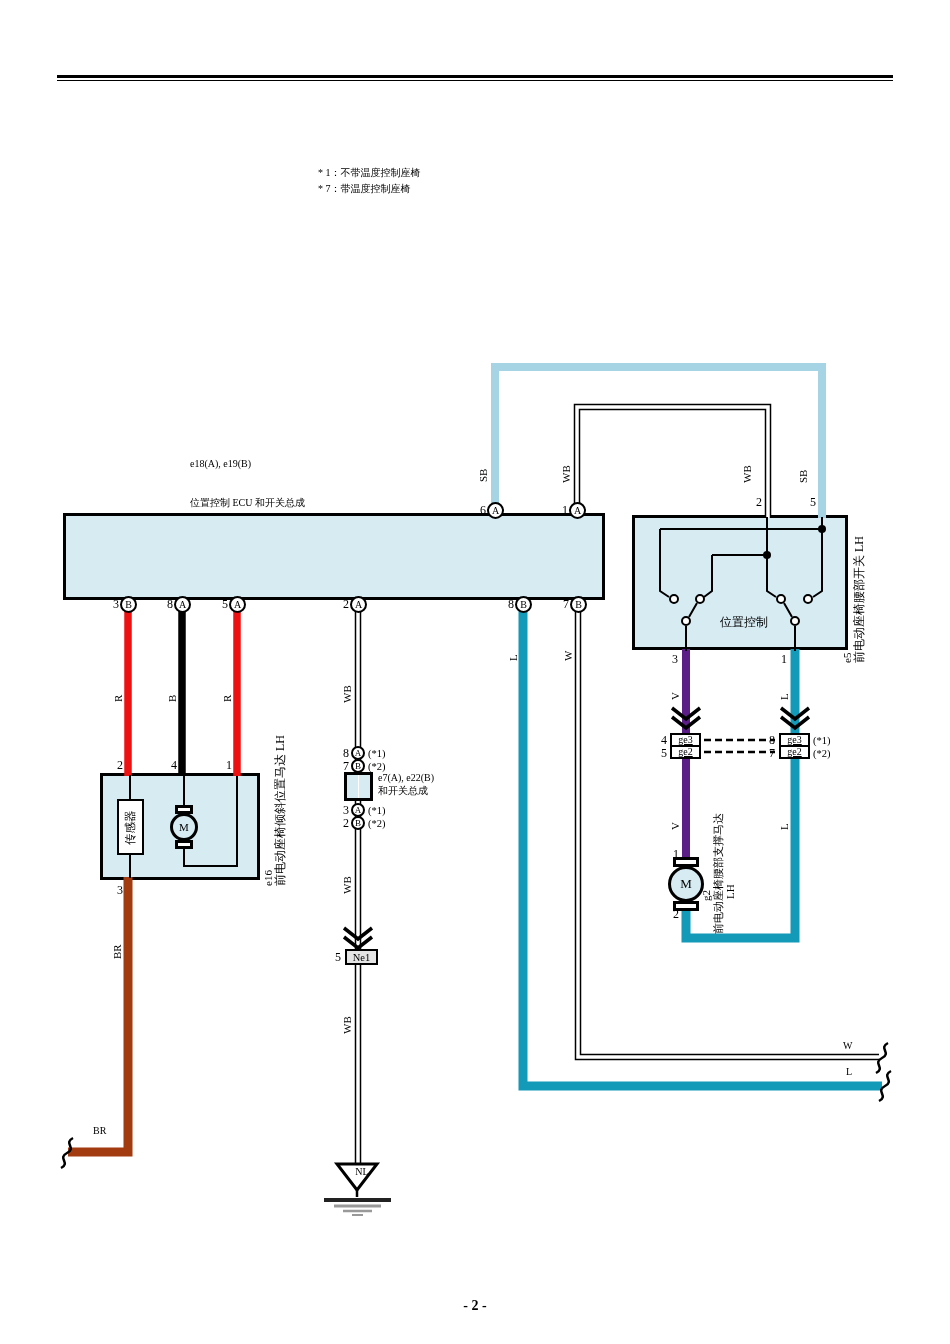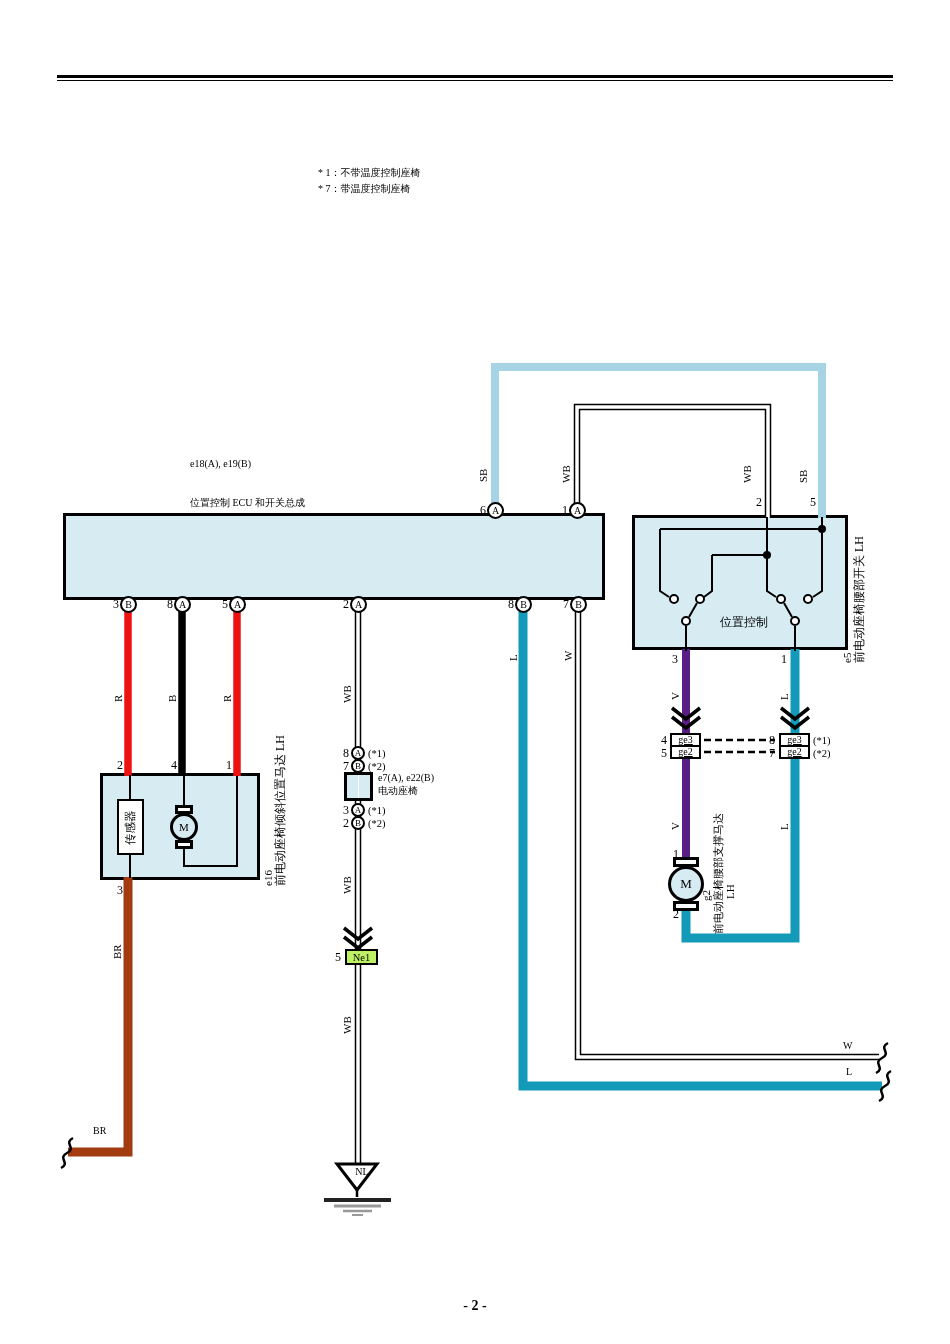--- a/index.html
+++ b/index.html
@@ -185,28 +185,28 @@
   <div class="pin sm" style="left:351px;top:746px">A</div>
   <div class="note" style="left:368px;top:748px">(*1)</div>
   <span class="num" style="left:333px;top:760px">7</span>
   <div class="pin sm" style="left:351px;top:759px">B</div>
   <div class="note" style="left:368px;top:761px">(*2)</div>
   <div style="position:absolute;left:344px;top:772px;width:29px;height:29px;border:3px solid #000;background:#fff;box-sizing:border-box;display:flex;gap:1.5px">
     <div style="flex:1;background:var(--boxfill)"></div>
     <div style="flex:1;background:var(--boxfill)"></div>
   </div>
   <div class="lbl" style="left:378px;top:772px">e7(A), e22(B)</div>
-  <div class="lbl" style="left:378px;top:785px">电动座椅</div>
+  <div class="lbl" style="left:378px;top:785px">和开关总成</div>
   <span class="num" style="left:333px;top:804px">3</span>
   <div class="pin sm" style="left:351px;top:803px">A</div>
   <div class="note" style="left:368px;top:805px">(*1)</div>
   <span class="num" style="left:333px;top:817px">2</span>
   <div class="pin sm" style="left:351px;top:816px">B</div>
   <div class="note" style="left:368px;top:818px">(*2)</div>
 
   <span class="num" style="left:325px;top:951px">5</span>
-  <div style="position:absolute;left:345px;top:949px;width:33px;height:16px;border:2.5px solid #000;background:#bef264;box-sizing:border-box;display:flex;align-items:center;justify-content:center;font-size:10.5px">Ne1</div>
+  <div style="position:absolute;left:345px;top:949px;width:33px;height:16px;border:2.5px solid #000;background:#e5e5e5;box-sizing:border-box;display:flex;align-items:center;justify-content:center;font-size:10.5px">Ne1</div>
 
   <div style="position:absolute;left:344px;top:1166px;width:36px;text-align:center;font-size:10px">NL</div>
 
   <div class="footer" style="top:1298px">- 2 -</div>
 
 </div>
 
 </body></html>

